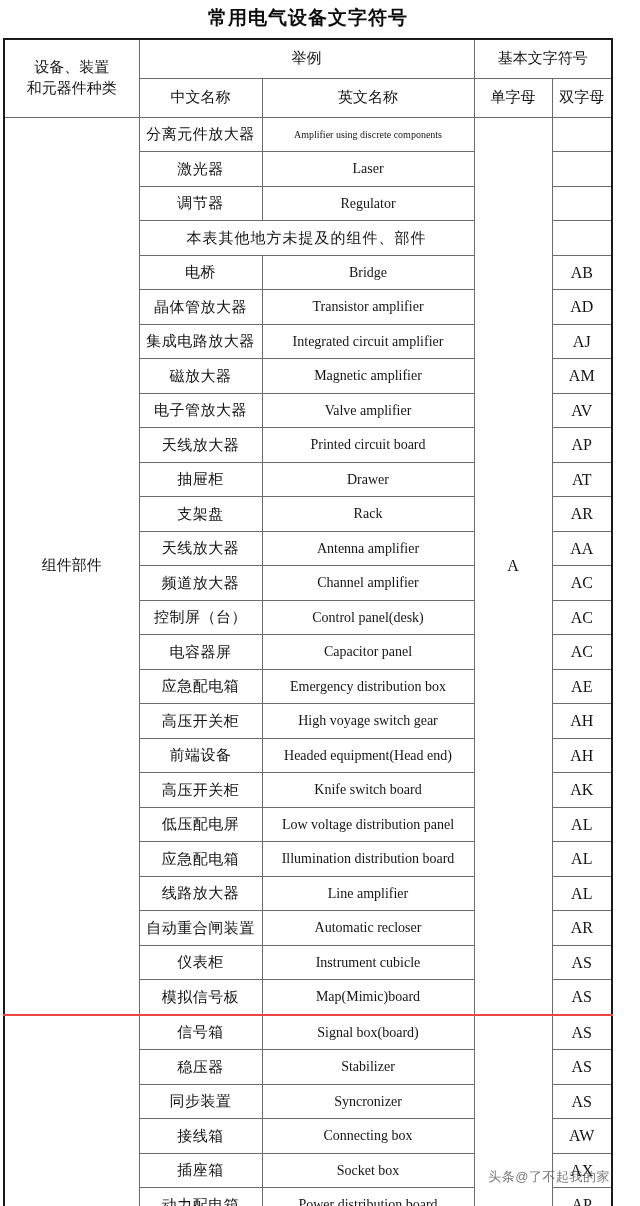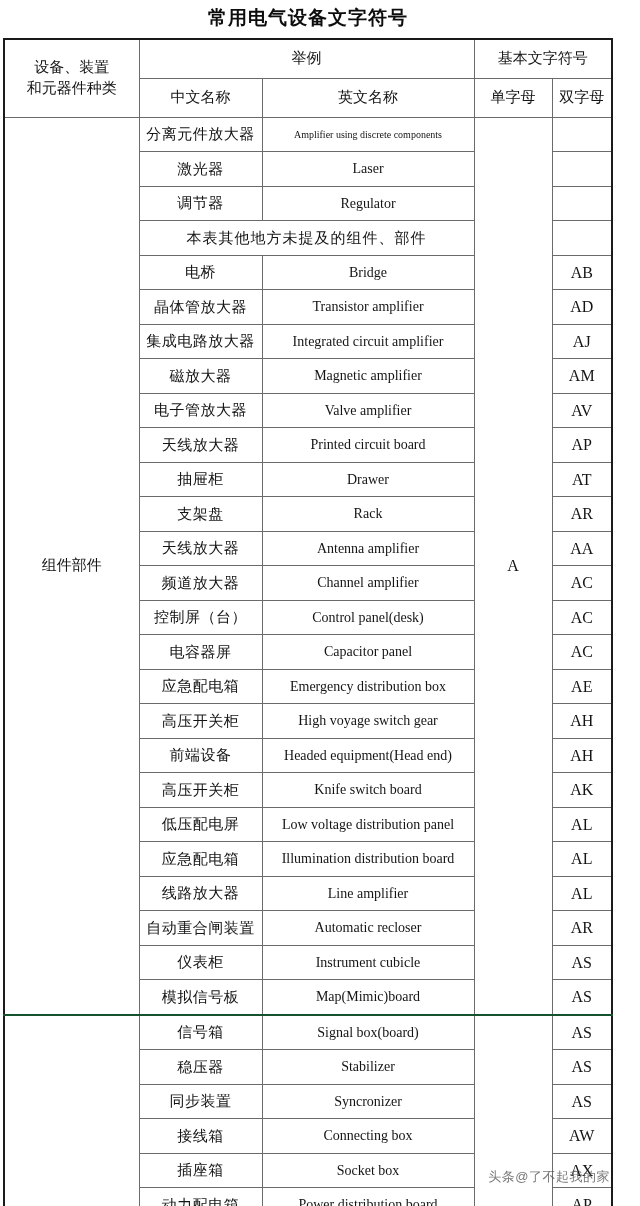--- a/index.html
+++ b/index.html
@@ -102,21 +102,21 @@
   }
   td.dbl {
     font-size: 16px;
   }
   td.merged-note {
     font-size: 15px;
     letter-spacing: 1px;
   }
 
   tr.section-start > td {
-    border-top: 2px solid #14532d;
+    border-top: 2px solid #ef4444;
   }
 
   .watermark {
     position: absolute;
     right: 6px;
     bottom: 20px;
     font-size: 13px;
     color: #5a5a5a;
     opacity: 0.82;
     font-family: "Liberation Sans", sans-serif;

